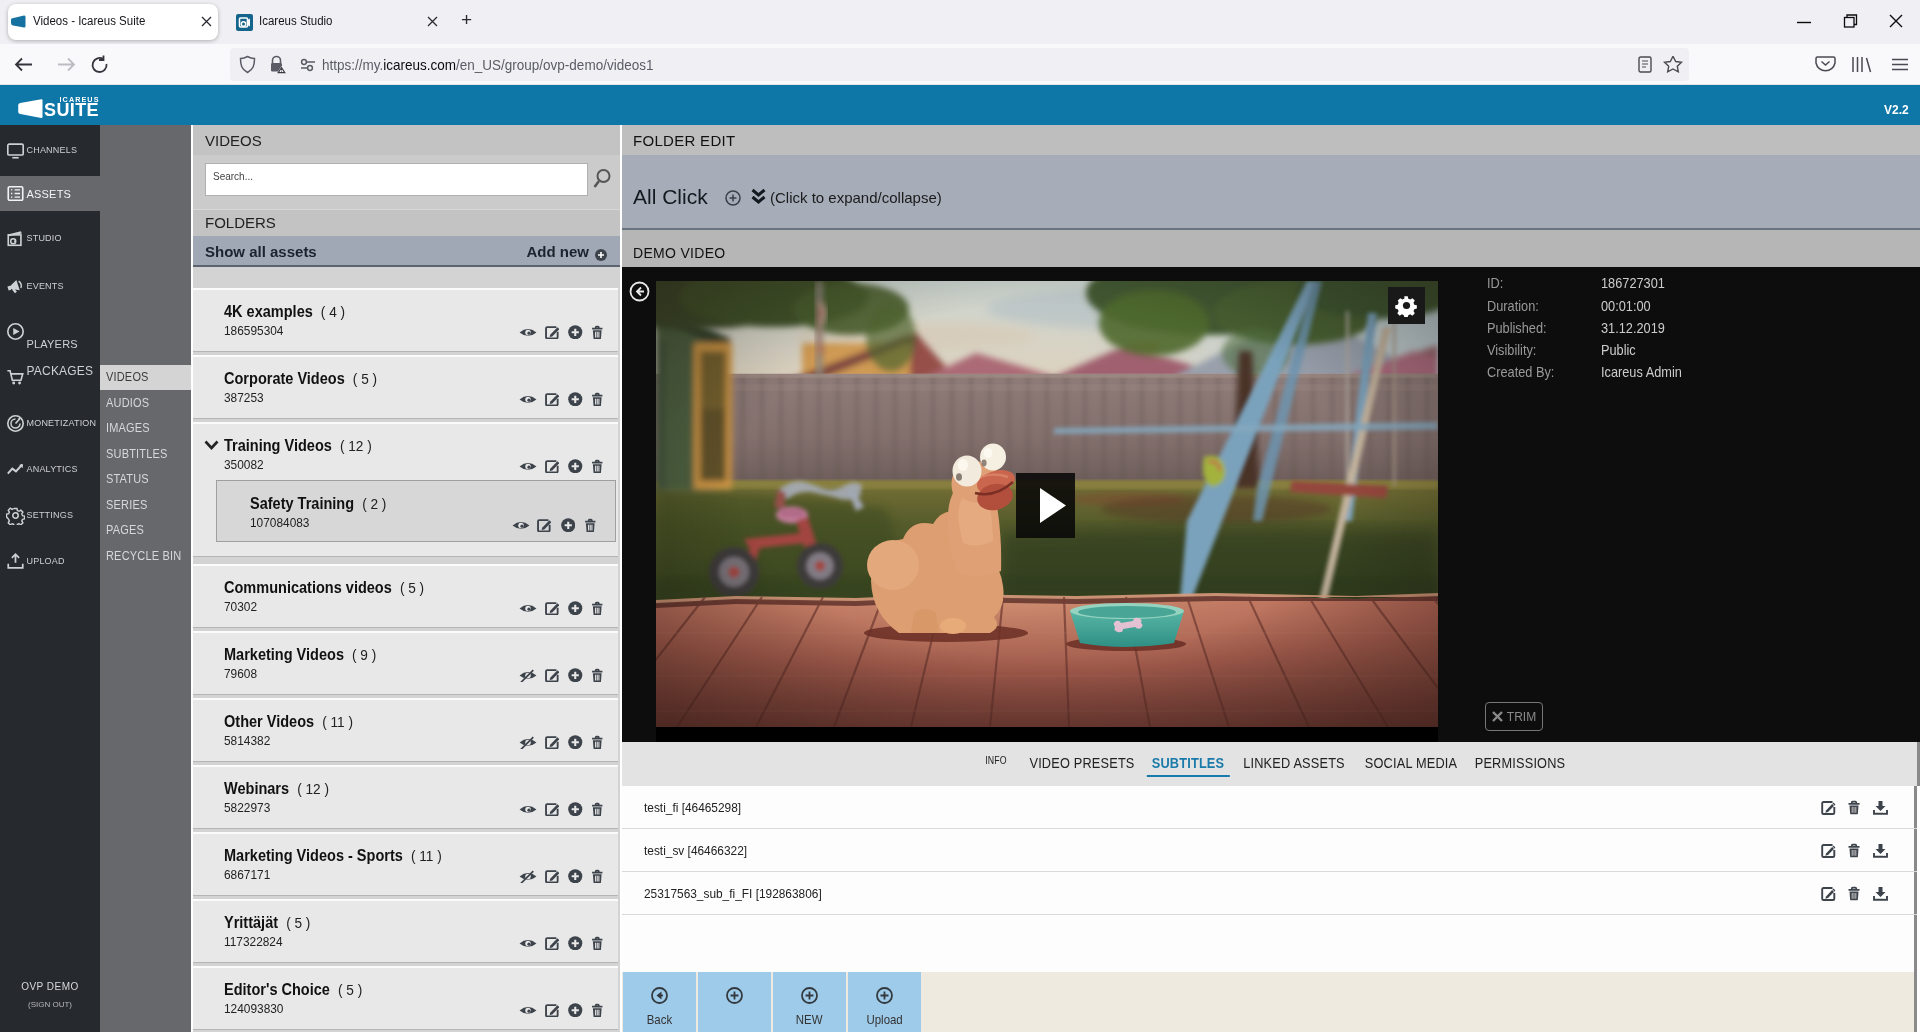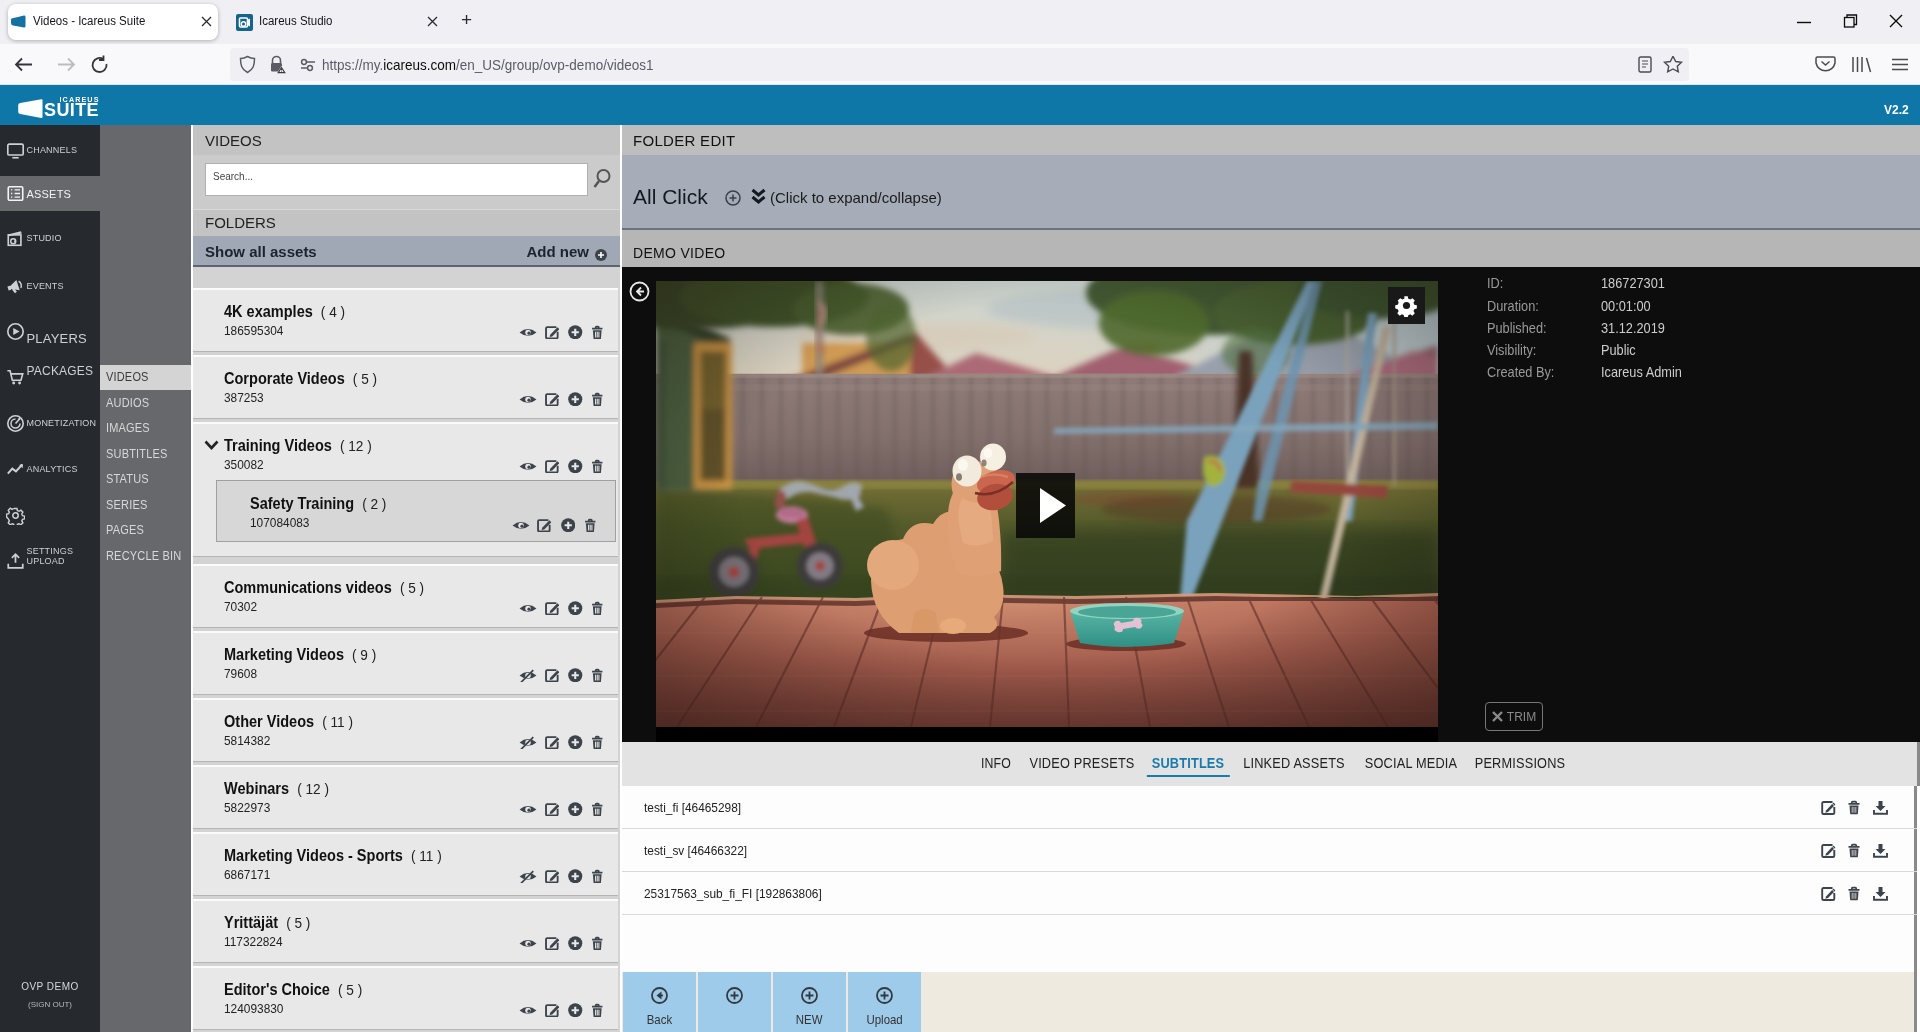--- a/index.html
+++ b/index.html
@@ -108,21 +108,21 @@
         <rect x="1.8" y="8" width="3" height="4.5" fill="#ced1d3"></rect>
         <path d="M5.5 12.5 L7.5 17.5 L10 16.5 L8.5 12.5" fill="#ced1d3"></path>
         <path d="M15.5 6 Q18.5 10 15.5 14" fill="none" stroke="#ced1d3" stroke-width="1.6"></path>
       </g>
     </svg>
     <div class="abs" style="left:26.5px;top:280.5px;font-size:9px;color:#ced1d3;letter-spacing:.2px;">EVENTS</div>
     <svg class="abs" style="left:5.5px;top:321.5px" width="19" height="19" viewBox="0 0 21 21">
       <circle cx="10.5" cy="10.5" r="8.5" fill="none" stroke="#ced1d3" stroke-width="1.8"></circle>
       <path d="M8 6.5 L15 10.5 L8 14.5 Z" fill="#ced1d3"></path>
     </svg>
-    <div class="abs" style="left:26.5px;top:331px;font-size:13px;color:#ced1d3;letter-spacing:.2px;">PLAYERS</div>
+    <div class="abs" style="left:26.5px;top:338px;font-size:11px;color:#ced1d3;letter-spacing:.2px;">PLAYERS</div>
     <svg class="abs" style="left:5.5px;top:367.5px" width="19" height="19" viewBox="0 0 21 21">
       <path d="M1.5 3 H4.5 L7 13.5 H16.5 L18.5 6.5 H6" fill="none" stroke="#ced1d3" stroke-width="1.8"></path>
       <circle cx="8.5" cy="16.5" r="1.6" fill="#ced1d3"></circle>
       <circle cx="15" cy="16.5" r="1.6" fill="#ced1d3"></circle>
     </svg>
     <div class="abs" style="left:26.5px;top:364px;font-size:12px;color:#ced1d3;letter-spacing:.2px;">PACKAGES</div>
     <svg class="abs" style="left:5.5px;top:413.5px" width="19" height="19" viewBox="0 0 21 21">
       <circle cx="10.5" cy="10.5" r="8.5" fill="none" stroke="#ced1d3" stroke-width="1.8"></circle>
       <path d="M10.5 5.5 A 5 5 0 1 0 15.5 10.5" fill="none" stroke="#ced1d3" stroke-width="1.6"></path>
       <path d="M10.5 10.5 L15.5 5" stroke="#ced1d3" stroke-width="1.8"></path>
@@ -131,21 +131,21 @@
     <div class="abs" style="left:26.5px;top:417.5px;font-size:9px;color:#ced1d3;letter-spacing:.2px;">MONETIZATION</div>
     <svg class="abs" style="left:5.5px;top:459.5px" width="19" height="19" viewBox="0 0 21 21">
       <path d="M2 15 L7 9.5 L11 12.5 L18 5" fill="none" stroke="#ced1d3" stroke-width="2.2"></path>
       <path d="M18.5 4.5 L18.5 9 L14.5 5.5 Z" fill="#ced1d3"></path>
     </svg>
     <div class="abs" style="left:26.5px;top:463.5px;font-size:9px;color:#ced1d3;letter-spacing:.2px;">ANALYTICS</div>
     <svg class="abs" style="left:5.5px;top:505.5px" width="19" height="19" viewBox="0 0 21 21">
       <path d="M8.8 2 h3.4 l.5 2.5 a7 7 0 0 1 2 .8l2.2-1.3 2.4 2.4-1.3 2.2a7 7 0 0 1 .8 2l2.5.5v3.4l-2.5.5a7 7 0 0 1-.8 2l1.3 2.2-2.4 2.4-2.2-1.3a7 7 0 0 1-2 .8l-.5 2.5H8.8l-.5-2.5a7 7 0 0 1-2-.8l-2.2 1.3-2.4-2.4 1.3-2.2a7 7 0 0 1-.8-2L-.3 12.2V8.8l2.5-.5a7 7 0 0 1 .8-2L1.7 4.1 4.1 1.7l2.2 1.3a7 7 0 0 1 2-.8z" fill="none" stroke="#ced1d3" stroke-width="1.7" transform="scale(.92) translate(1,1)"></path>
       <circle cx="10.5" cy="10.5" r="3" fill="none" stroke="#ced1d3" stroke-width="1.7"></circle>
     </svg>
-    <div class="abs" style="left:26.5px;top:509.5px;font-size:9px;color:#ced1d3;letter-spacing:.2px;margin-top:36px;">SETTINGS</div>
+    <div class="abs" style="left:26.5px;top:509.5px;font-size:9px;color:#ced1d3;letter-spacing:.2px;">SETTINGS</div>
     <svg class="abs" style="left:5.5px;top:551.5px" width="19" height="19" viewBox="0 0 21 21">
       <path d="M10.5 2.5 V12 M6.5 6.5 L10.5 2.5 L14.5 6.5" fill="none" stroke="#ced1d3" stroke-width="1.9"></path>
       <path d="M2.5 13 V17.5 H18.5 V13" fill="none" stroke="#ced1d3" stroke-width="1.9"></path>
     </svg>
     <div class="abs" style="left:26.5px;top:555.5px;font-size:9px;color:#ced1d3;letter-spacing:.2px;">UPLOAD</div>
   </div>
 <div class="abs" style="left:0;top:981px;width:100px;text-align:center;font-size:10px;color:#d6d8da;letter-spacing:.5px;">OVP DEMO</div>
 <div class="abs" style="left:0;top:1000px;width:100px;text-align:center;font-size:8px;color:#b7babd;">(SIGN OUT)</div>
 
 <div class="abs" style="left:100px;top:125px;width:91px;height:907px;background:#66686b;"></div>
@@ -695,21 +695,21 @@
     <div class="abs cl" style="left:1601px;top:363.5px;font-size:14.5px;color:#ccc;">Icareus Admin</div>
   </div>
 
 <div class="abs flexc" style="left:1485px;top:702px;width:58px;height:29px;border:1px solid #777;border-radius:4px;color:#8a8a8a;font-size:12px;gap:4px;">
 <svg width="11" height="11" viewBox="0 0 11 11">
       <path d="M1 1 L10 10 M10 1 L1 10" stroke="#8a8a8a" stroke-width="2.4"></path>
     </svg>TRIM</div>
 
 <div class="abs" style="left:622px;top:742px;width:1298px;height:44px;background:#e3e3e3;border-right:3px solid #8a8a8a;"></div>
 <div id="mtabs">
-    <div class="abs" style="left:995.6px;top:755px;transform:translateX(-50%);font-size:14px;letter-spacing:.2px;white-space:nowrap;color:#222;"><span class="cc" style="display:inline-block;">INFO</span></div>
+    <div class="abs" style="left:995.6px;top:755px;transform:translateX(-50%);font-size:10px;letter-spacing:.2px;white-space:nowrap;color:#222;"><span class="cc" style="display:inline-block;">INFO</span></div>
     <div class="abs" style="left:1082.3px;top:755px;transform:translateX(-50%);font-size:14.5px;letter-spacing:.2px;white-space:nowrap;color:#222;"><span class="cc" style="display:inline-block;">VIDEO PRESETS</span></div>
     <div class="abs" style="left:1188.3px;top:755px;transform:translateX(-50%);font-size:14.5px;letter-spacing:.2px;white-space:nowrap;color:#1a7aaa;font-weight:bold;border-bottom:2px solid #1a7aaa;padding-bottom:4px;"><span class="cc" style="display:inline-block;">SUBTITLES</span></div>
     <div class="abs" style="left:1294.1px;top:755px;transform:translateX(-50%);font-size:14.5px;letter-spacing:.2px;white-space:nowrap;color:#222;"><span class="cc" style="display:inline-block;">LINKED ASSETS</span></div>
     <div class="abs" style="left:1410.8px;top:755px;transform:translateX(-50%);font-size:14.5px;letter-spacing:.2px;white-space:nowrap;color:#222;"><span class="cc" style="display:inline-block;">SOCIAL MEDIA</span></div>
     <div class="abs" style="left:1520.2px;top:755px;transform:translateX(-50%);font-size:14.5px;letter-spacing:.2px;white-space:nowrap;color:#222;"><span class="cc" style="display:inline-block;">PERMISSIONS</span></div>
   </div>
 
 <div class="abs" style="left:622px;top:786px;width:1295px;height:186px;background:#fdfdfd;border-right:3px solid #8a8a8a;"></div>
 <div id="subrows">
     <div class="abs" style="left:622px;top:786px;width:1295px;height:43px;border-bottom:1px solid #d9d9d9;"></div>

